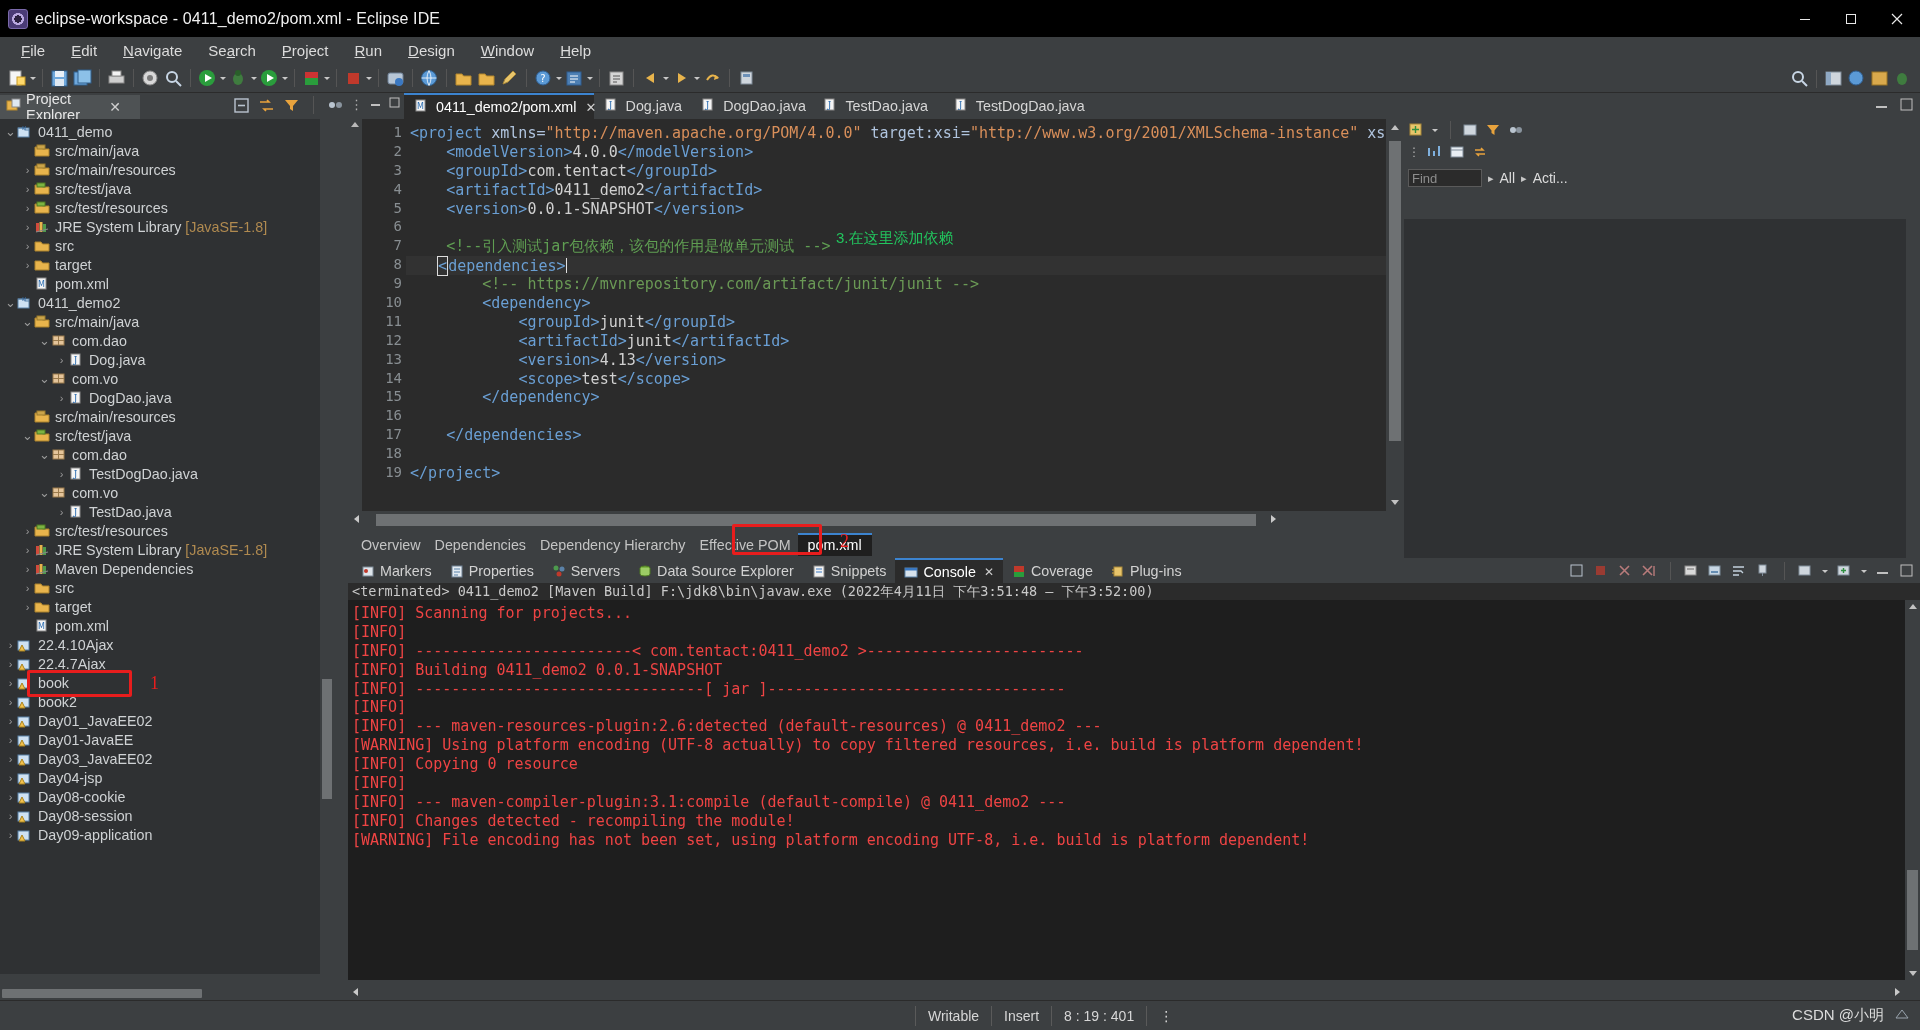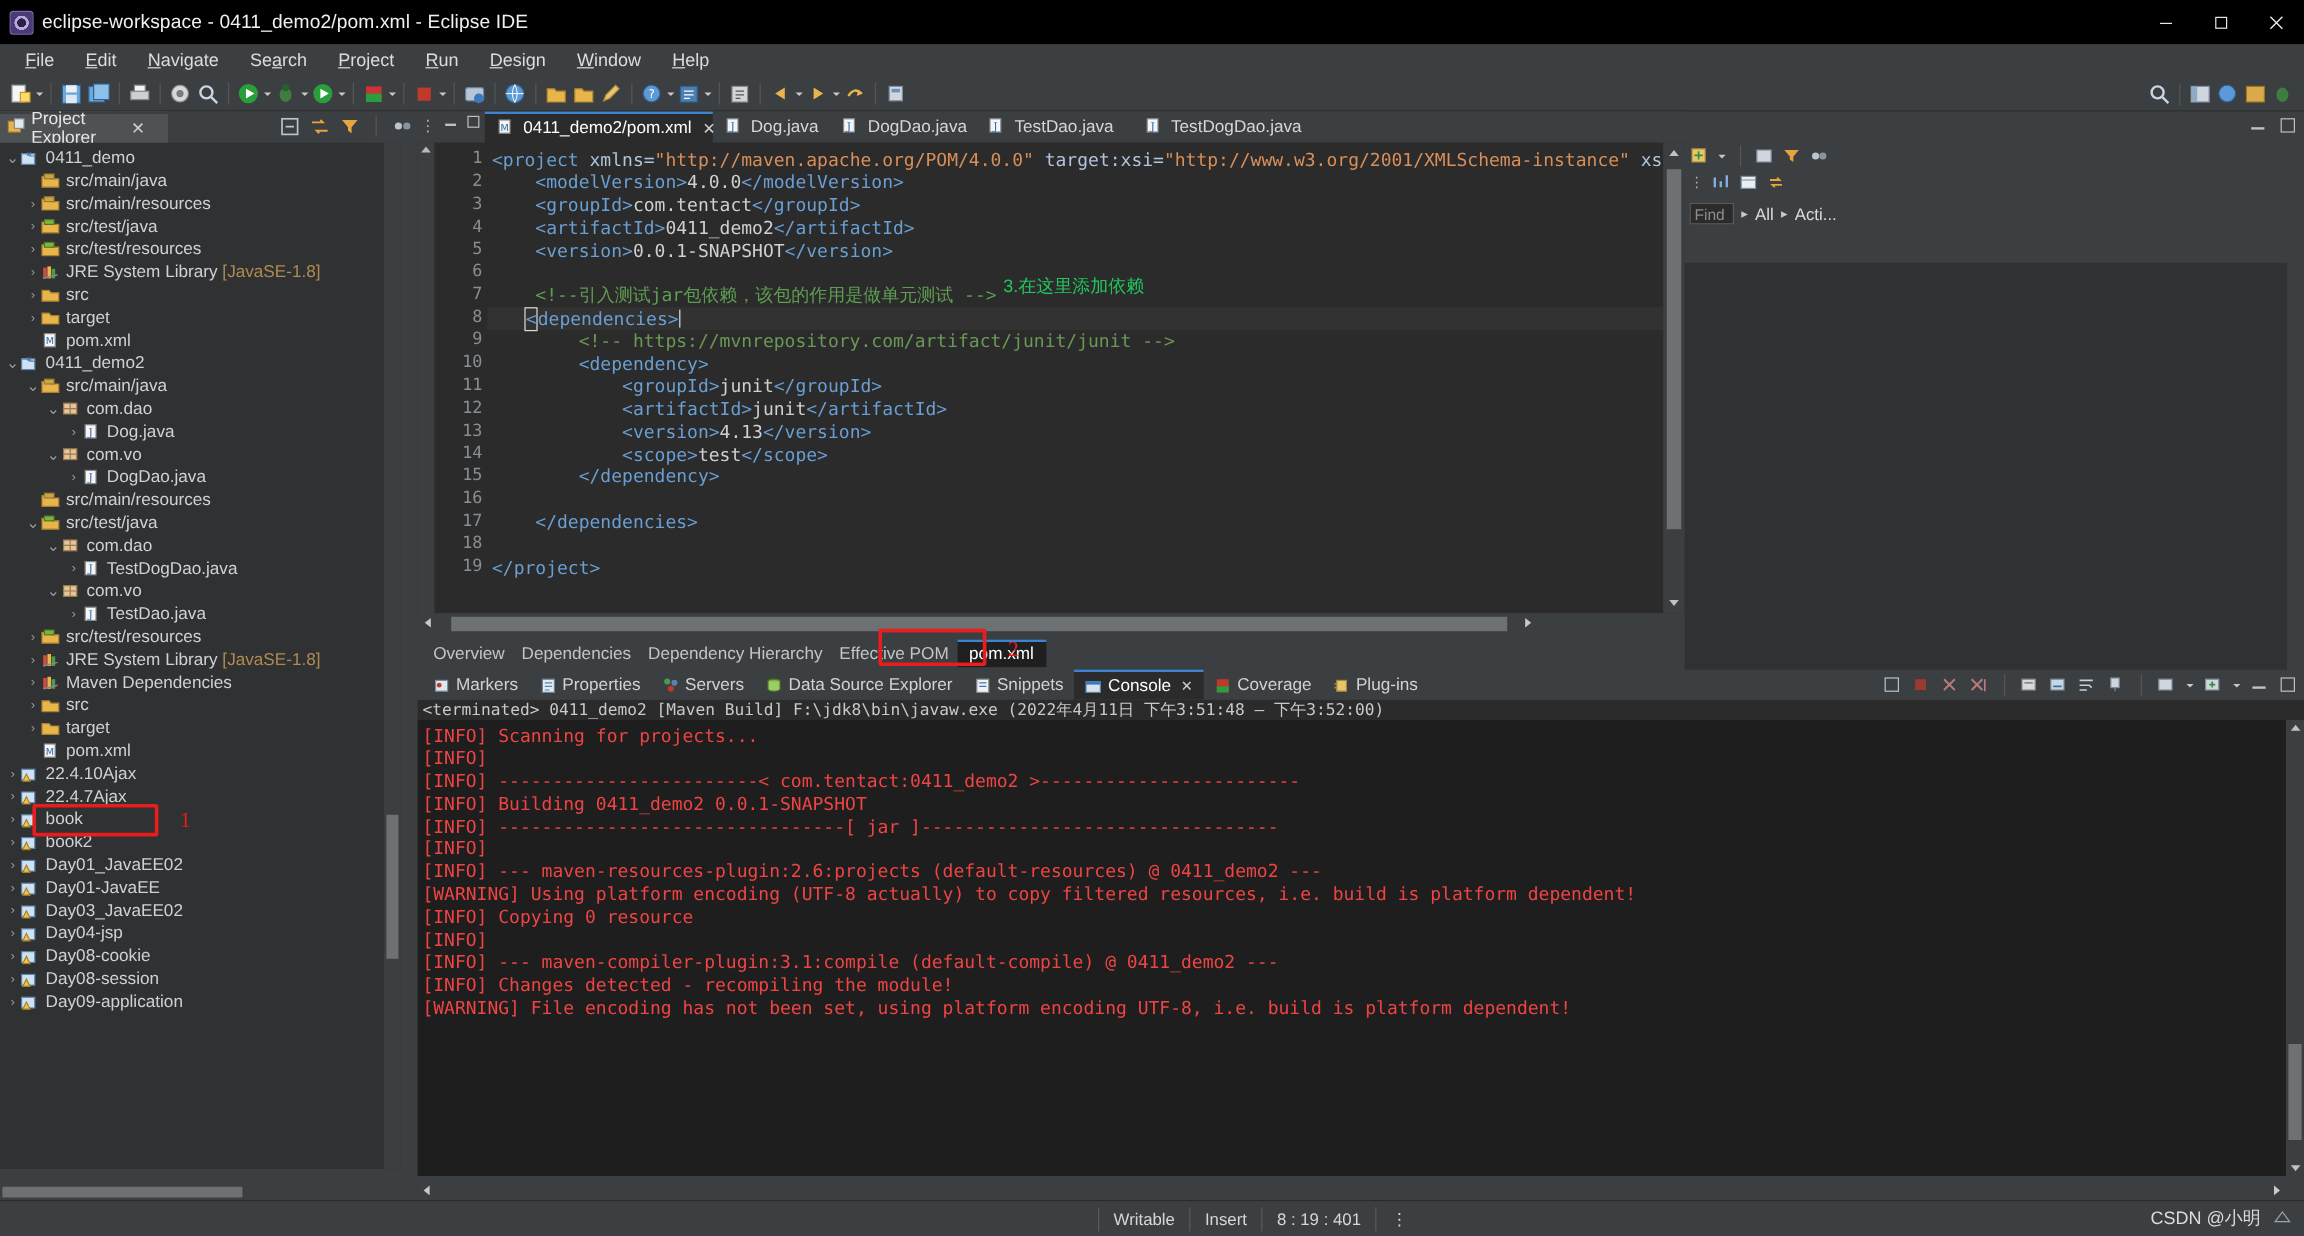--- a/index.html
+++ b/index.html
@@ -145,21 +145,21 @@
   .rightpanel{ position:absolute; left:1404px; top:93px; width:516px; height:465px; background:#3c3f41;}
   .tl-tabbar{ height:26px; position:relative;}
   .tl-tab{ position:absolute;left:0;top:0;height:26px;background:#4e5254;display:flex;align-items:center;
     gap:5px;padding:0 8px;border-top:2px solid #3c3f41;}
   .tl-tab .lbl{ color:#e6e6e6;font-size:14.5px;}
   .tl-tools{ position:absolute;right:4px;top:4px;display:flex;gap:8px;align-items:center;}
   .tl-body{ position:absolute;left:0;top:26px;width:516px;height:439px;background:#3c3f41;}
   .tl-row1{ height:22px; display:flex; align-items:center; gap:6px; padding-left:4px;}
   .tl-row2{ height:22px; display:flex; align-items:center; gap:6px; padding-left:4px;}
   .tl-find{ display:flex;align-items:center;gap:6px;padding-left:4px;margin-top:6px;}
-  .findbox{ width:37px;height:18px;background:#2b2b2b;border:1px solid #5a5a5a;color:#8d8d8d;font-size:13px;
+  .findbox{ width:74px;height:18px;background:#2b2b2b;border:1px solid #5a5a5a;color:#8d8d8d;font-size:13px;
      display:flex;align-items:center;padding-left:3px;}
   .find-all{ color:#dcdcdc;font-size:14px;}
   .find-chev{ color:#c8c8c8;font-size:11px;}
   .tl-content{ position:absolute;left:0;top:100px;width:502px;height:339px;background:#2f3133;}
   .tl-vs{ position:absolute; right:0; top:26px; width:14px; height:439px; background:#3c3f41;}
 
   
   .statusbar{ position:absolute;left:0;bottom:0;width:1920px;height:30px;background:#3c3f41;
      display:flex;align-items:center;color:#d7d7d7;font-size:14px; border-top:1px solid #2b2b2b;}
   .sb-sep{ width:1px;height:20px;background:#5a5a5a;}
@@ -1017,21 +1017,21 @@
       </span>
     </div>
     <div class="bp-sub">&lt;terminated&gt; 0411_demo2 [Maven Build] F:\jdk8\bin\javaw.exe (2022年4月11日 下午3:51:48 – 下午3:52:00)</div>
     <div class="console" id="console">
         <div class="cs-line">[INFO] Scanning for projects...</div>
         <div class="cs-line">[INFO] </div>
         <div class="cs-line">[INFO] ------------------------&lt; com.tentact:0411_demo2 &gt;------------------------</div>
         <div class="cs-line">[INFO] Building 0411_demo2 0.0.1-SNAPSHOT</div>
         <div class="cs-line">[INFO] --------------------------------[ jar ]---------------------------------</div>
         <div class="cs-line">[INFO] </div>
-        <div class="cs-line">[INFO] --- maven-resources-plugin:2.6:projects (default-resources) @ 0411_demo2 ---</div>
+        <div class="cs-line">[INFO] --- maven-resources-plugin:2.6:detected (default-resources) @ 0411_demo2 ---</div>
         <div class="cs-line">[WARNING] Using platform encoding (UTF-8 actually) to copy filtered resources, i.e. build is platform dependent!</div>
         <div class="cs-line">[INFO] Copying 0 resource</div>
         <div class="cs-line">[INFO] </div>
         <div class="cs-line">[INFO] --- maven-compiler-plugin:3.1:compile (default-compile) @ 0411_demo2 ---</div>
         <div class="cs-line">[INFO] Changes detected - recompiling the module!</div>
         <div class="cs-line">[WARNING] File encoding has not been set, using platform encoding UTF-8, i.e. build is platform dependent!</div>
       </div>
     <div class="cs-vs">
       <div class="au"></div>
       <div class="thumb"></div>

